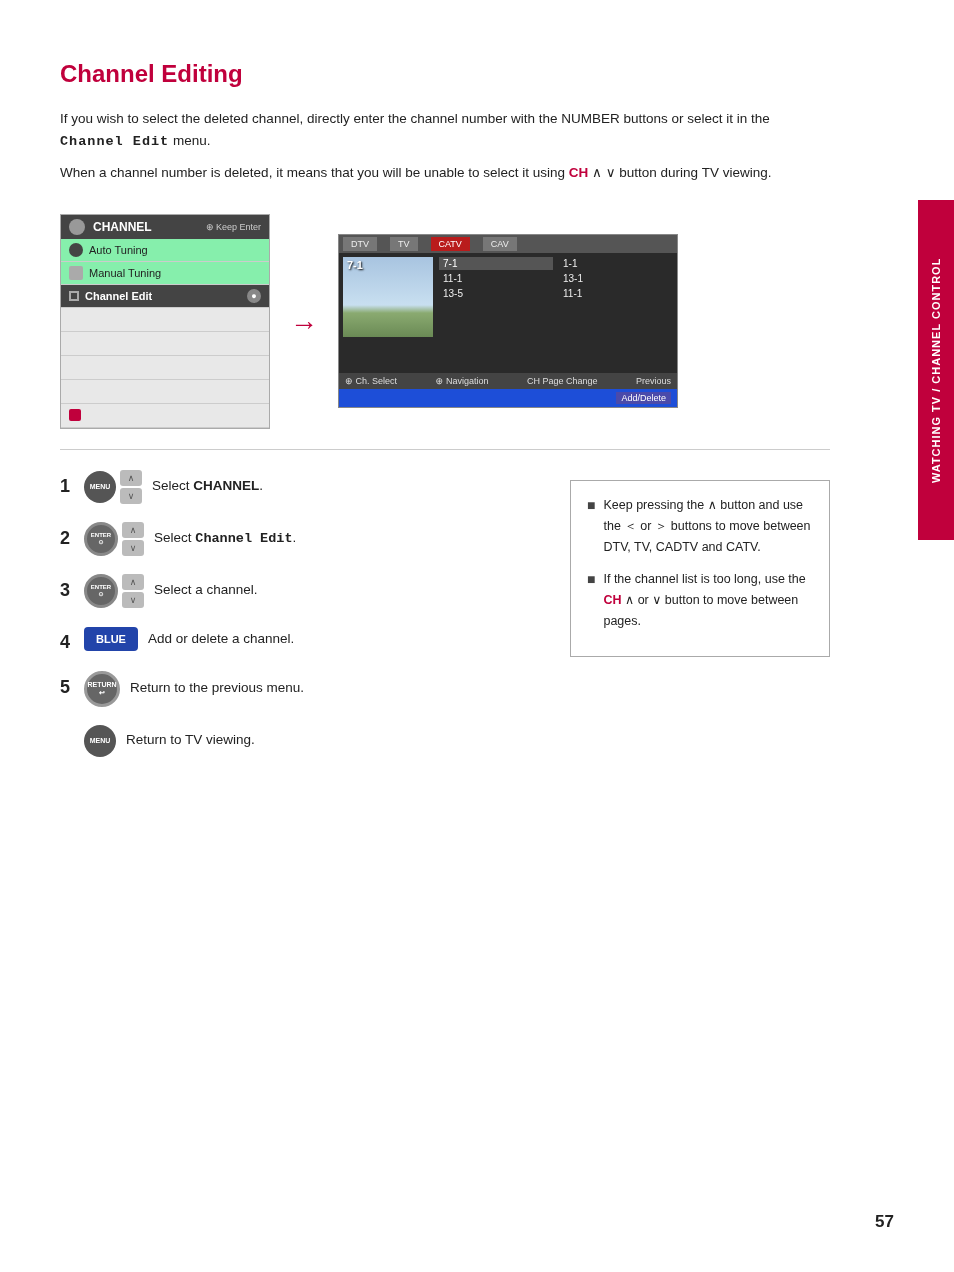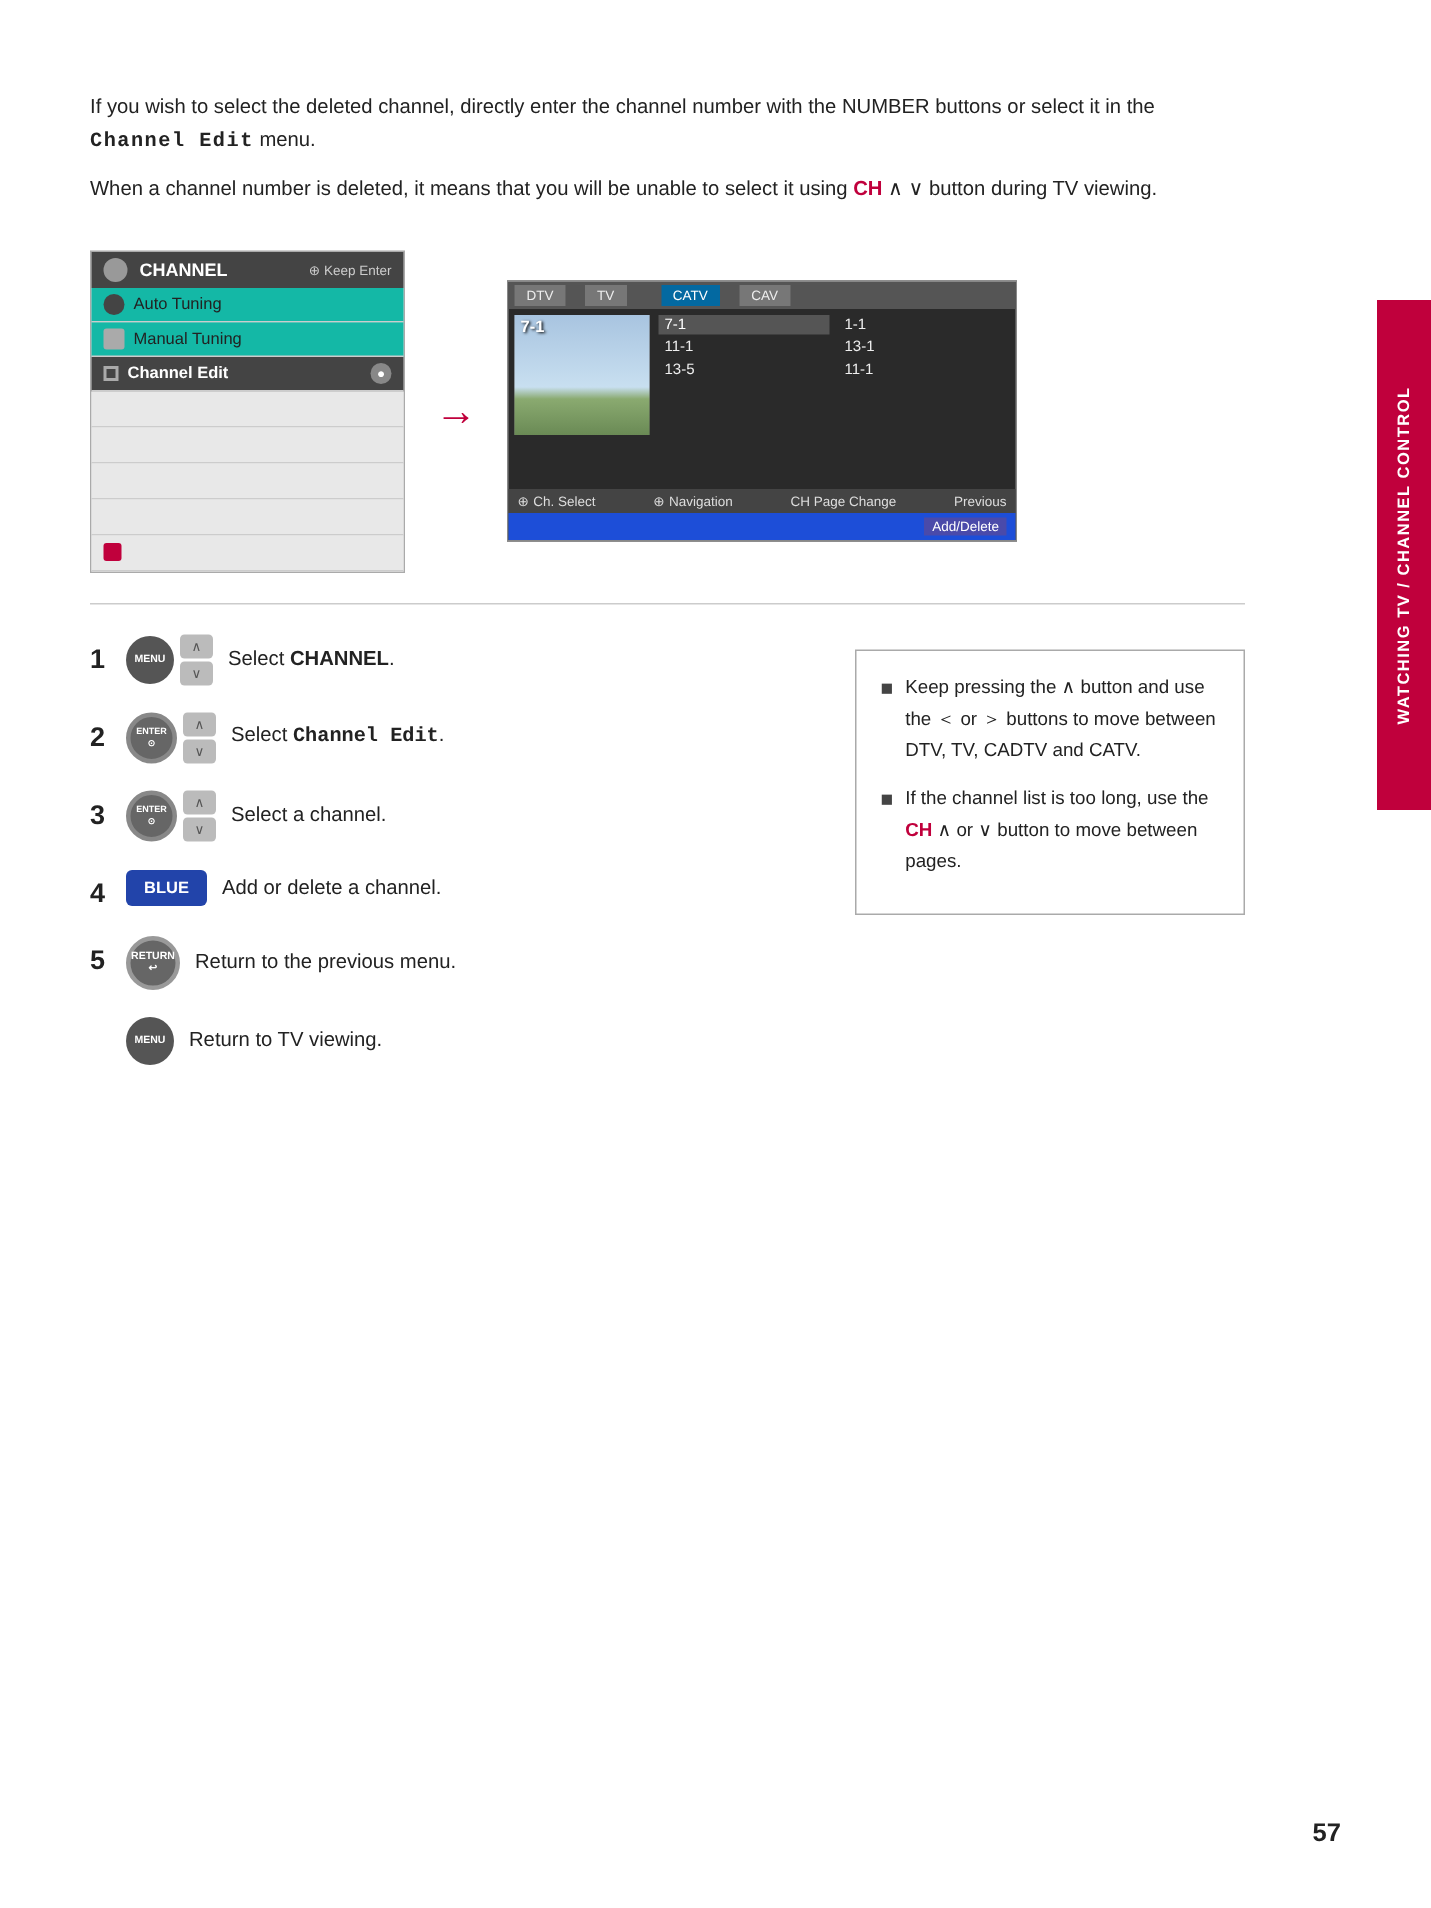--- a/index.html
+++ b/index.html
@@ -105,21 +105,21 @@
       font-size: 12px;
     }
 
     .menu-header .nav-hint {
       font-size: 9px;
       color: #ccc;
     }
 
     .menu-item {
       padding: 4px 8px;
-      background: #14b8a6;
+      background: #86efac;
       border-bottom: 1px solid #ccc;
       display: flex;
       align-items: center;
       gap: 6px;
       font-size: 11px;
     }
 
     .menu-item .icon-box {
       width: 14px;
       height: 14px;
@@ -173,23 +173,22 @@
     }
 
     .tab-btn {
       background: #777;
       color: #eee;
       font-size: 9px;
       padding: 2px 8px;
     }
 
     .tab-btn.active {
-      background: #0369a1;
-      color: #fff;
-      margin-left: 10px;
+      background: #b91c1c;
+      color: #fff;
     }
 
     .channel-screen-body {
       display: flex;
       padding: 4px;
       gap: 6px;
       min-height: 120px;
     }
 
     .thumbnail {
@@ -407,20 +406,21 @@
       font-weight: bold;
       text-align: center;
       line-height: 1.1;
     }
   </style>
 </head>
 <body>
 
 <div class="page-content">
 
+  <h1 class="page-title">Channel Editing</h1>
 
   <p class="body-text">
     <span>If you wish to select the deleted channel, directly enter the channel number with the NUMBER buttons or select it in the </span><span class="bold-mono">Channel  Edit</span><span> menu.</span>
   </p>
   <p class="body-text">
     <span>When a channel number is deleted, it means that you will be unable to select it using </span><span class="ch-highlight">CH</span><span> ∧ ∨ button during TV viewing.</span>
   </p>
 
   <div class="diagram-area">
 

